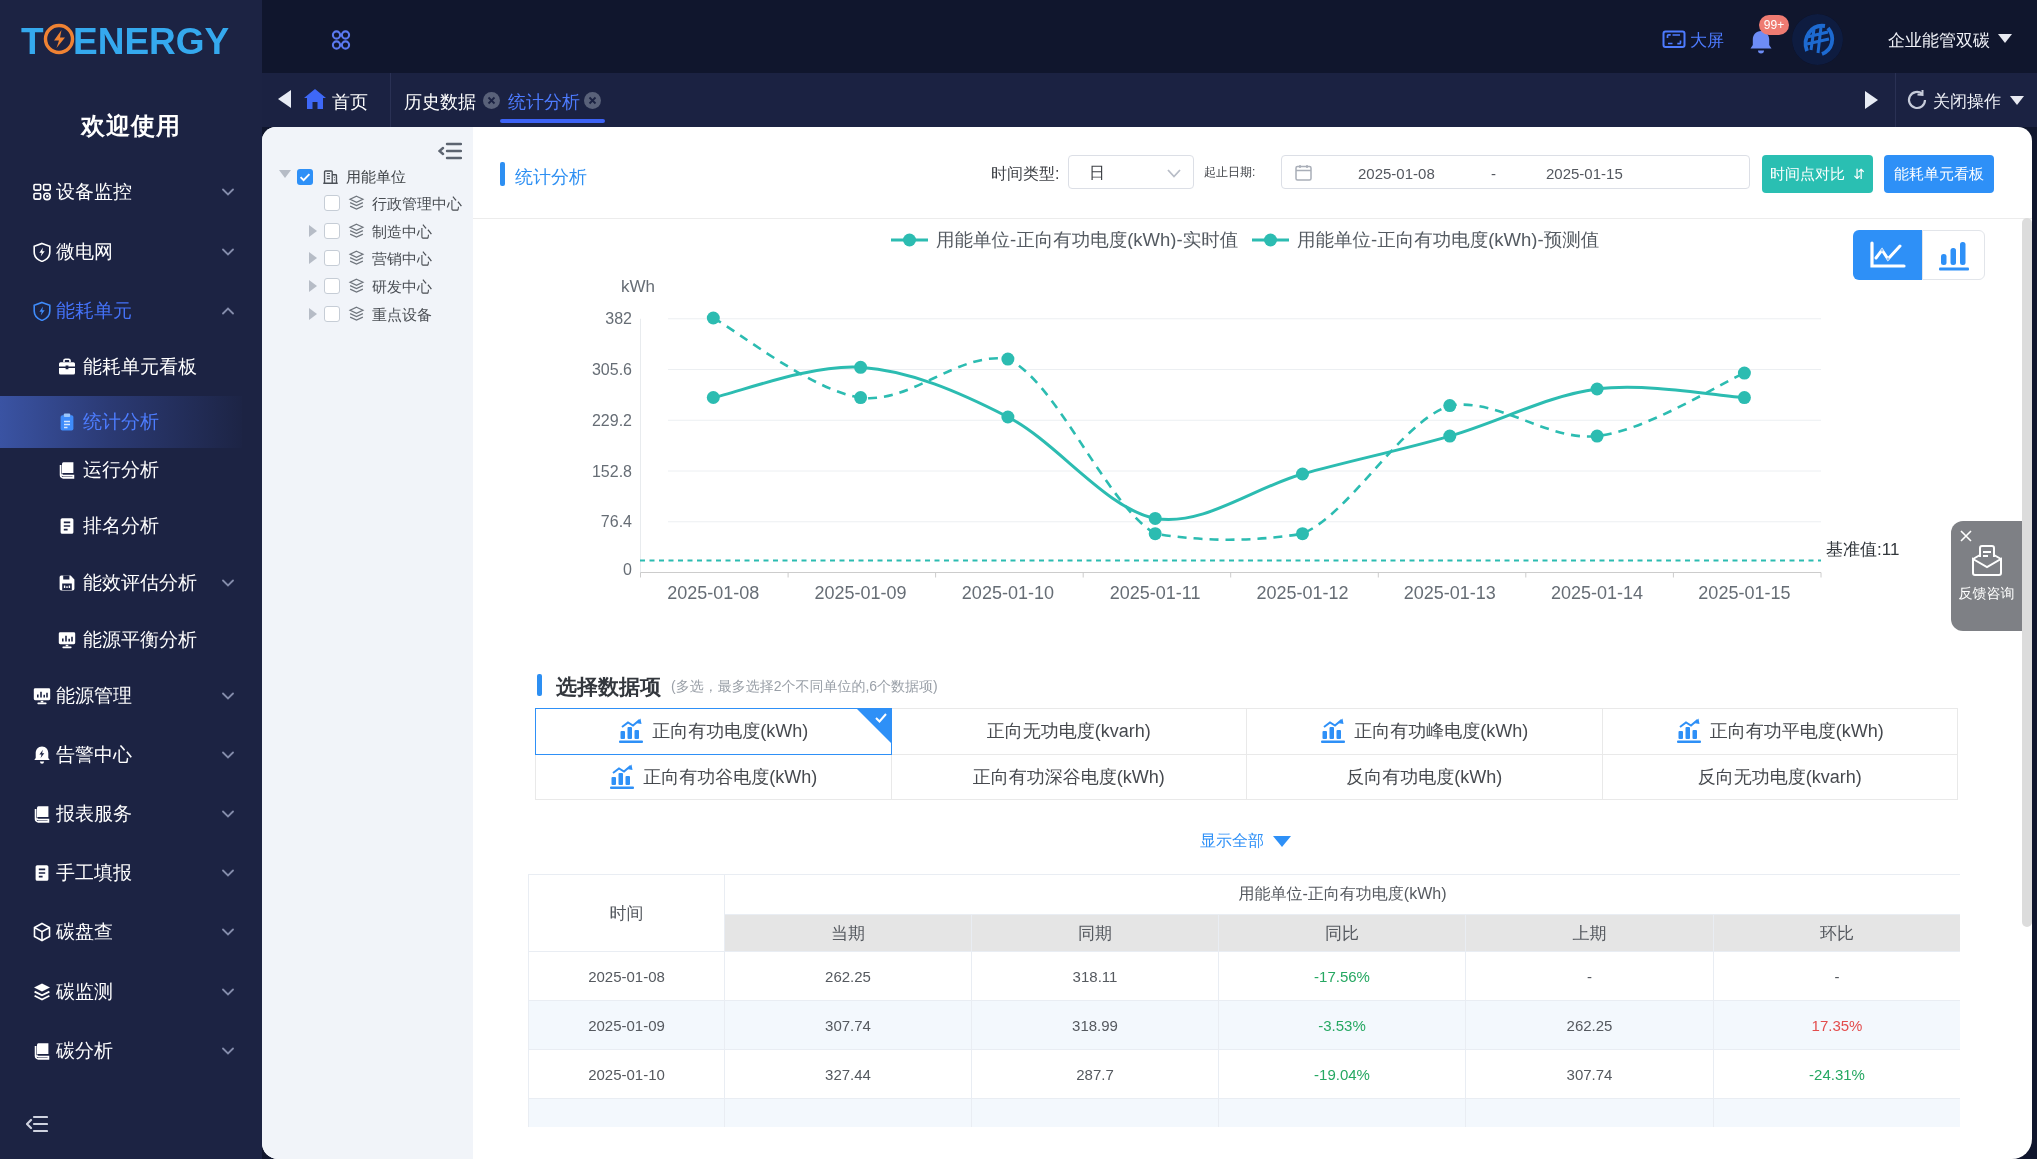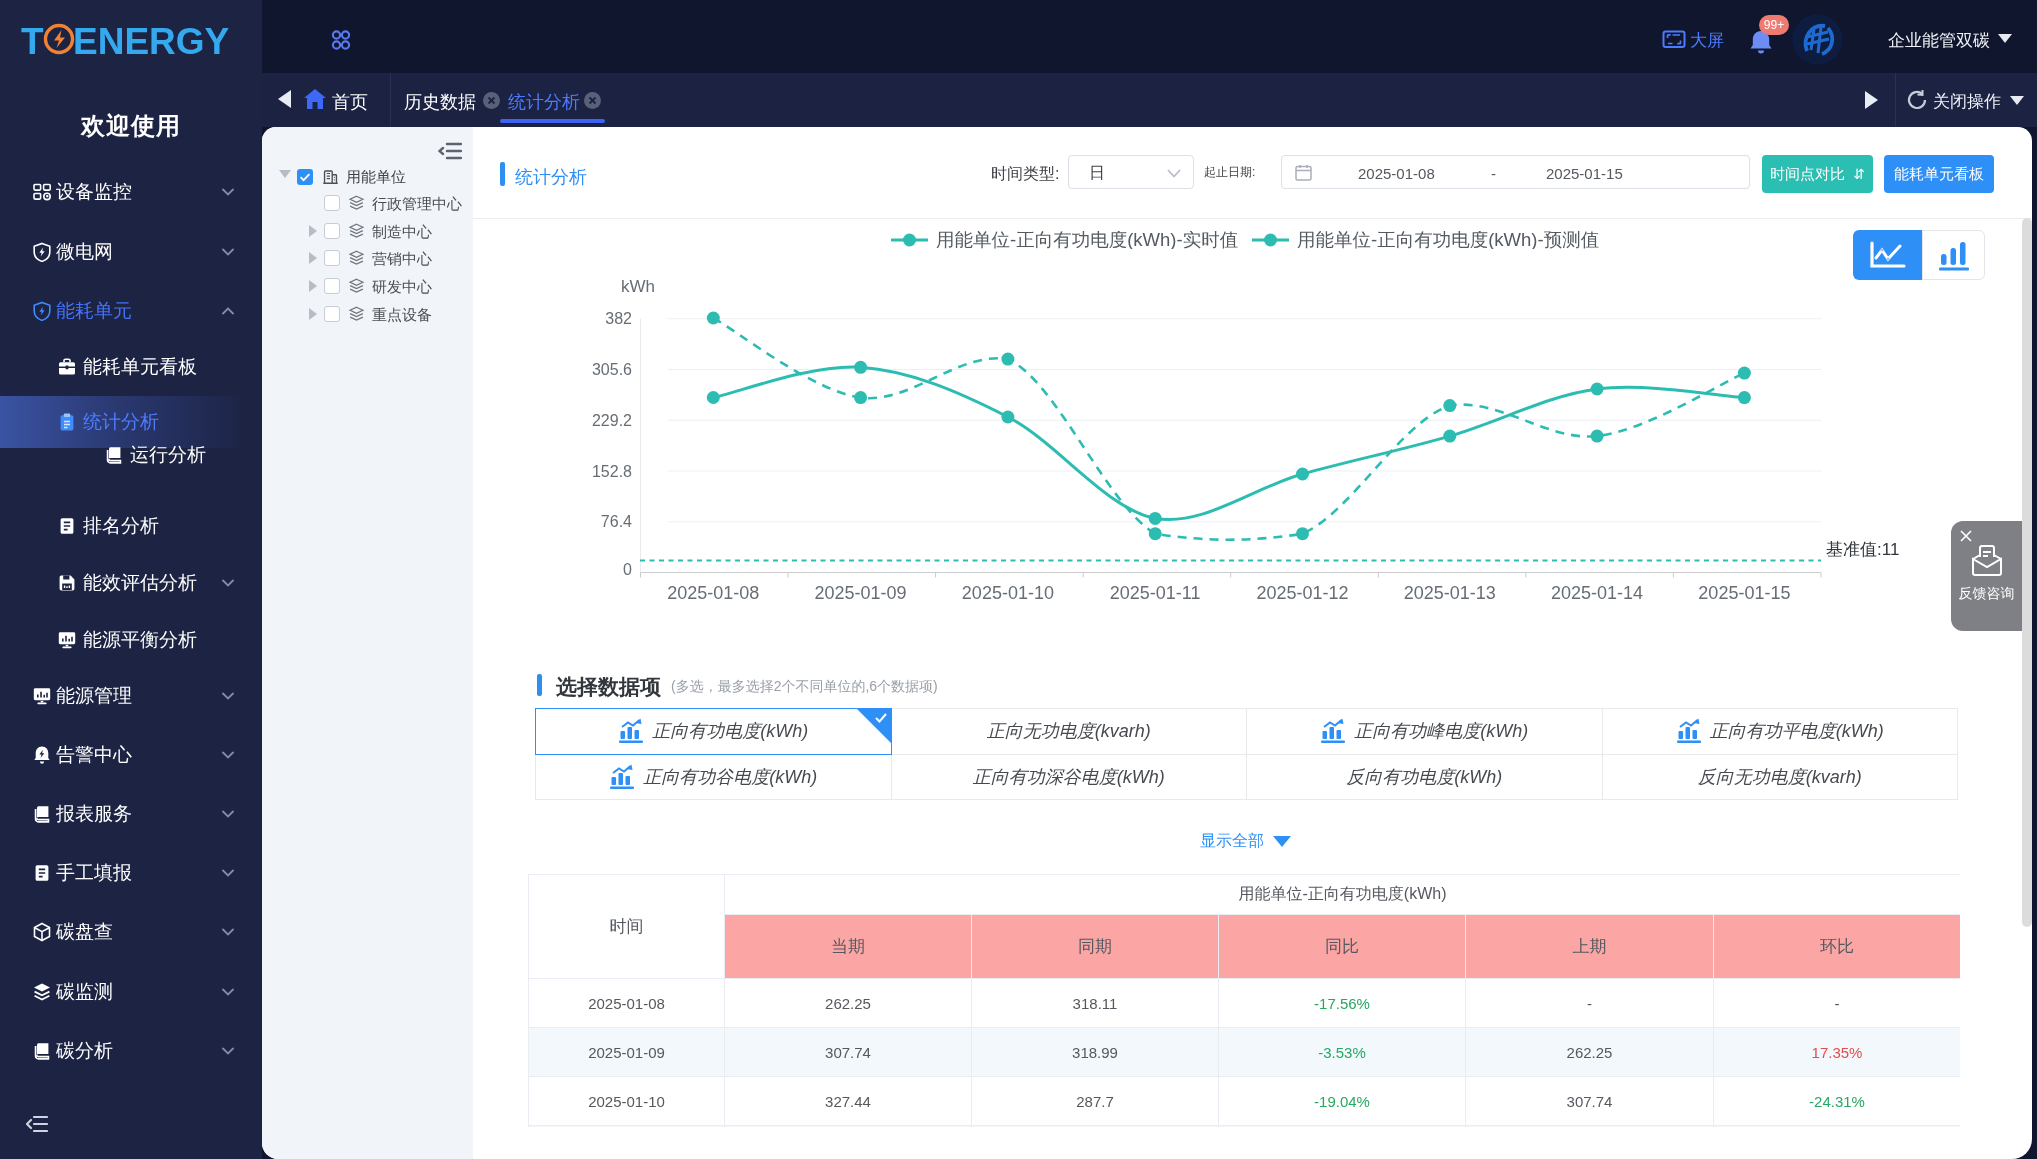--- a/index.html
+++ b/index.html
@@ -30,21 +30,21 @@
   
   .selrow { display:flex; height:45.5px; }
   .selcell { position:relative; flex:1; border:1px solid #e9e9e9; margin-left:-1px; margin-top:-1px; display:flex; align-items:center; justify-content:center; font-size:18px; color:#46494e; background:#fff; }
   .selcell .ic { width:26px; height:26px; margin-right:8px; }
   .selcell.sel { border:1px solid #2e90f7; z-index:2; }
   .corner { position:absolute; right:0; top:0; width:0; height:0; border-left:34px solid transparent; border-top:34px solid #2e90f7; }
   
   #dtable { border-collapse:collapse; width:1432px; table-layout:fixed; }
   #dtable td { border:1px solid #e9edf3; text-align:center; font-size:15px; color:#55595f;margin-top:36px; }
   #dtable tr.h1 td { height:40px; font-size:17px; color:#55595f; }
-  #dtable tr.h2 td { height:64px; background:#fca5a5; font-size:17px; color:#55595f; }
+  #dtable tr.h2 td { height:37px; background:#e5e5e5; font-size:17px; color:#55595f; }
   #dtable tr.r td { height:49px; }
   #dtable tr.alt td { background:#f3f8fd; }
   #dtable td.green { color:#26a862; } .green{}
   #dtable td.red { color:#e34d4d; } .red{}
 </style>
 </head>
 <body>
 
 <div id="sidebar">
   <div class="abs" style="left:21px; top:18px;">
@@ -153,21 +153,21 @@
         <use href="#i-case"></use>
       </svg>
       <span class="mt">能耗单元看板</span>
     </div>
   <div class="mitem sub" style="top:396px; height:52px; background:linear-gradient(90deg,#3a53a3 0%,#2b3a74 45%,rgba(32,42,80,0.15) 100%); color:#4d7dff;">
       <svg class="mi" viewBox="0 0 20 20">
         <use href="#i-clip"></use>
       </svg>
       <span class="mt">统计分析</span>
     </div>
-  <div class="mitem sub" style="top:431px;margin-left:47px;">
+  <div class="mitem sub" style="top:446px;">
       <svg class="mi" viewBox="0 0 20 20">
         <use href="#i-book"></use>
       </svg>
       <span class="mt">运行分析</span>
     </div>
   <div class="mitem sub" style="top:502px;">
       <svg class="mi" viewBox="0 0 20 20">
         <use href="#i-note"></use>
       </svg>
       <span class="mt">排名分析</span>
@@ -497,21 +497,21 @@
           <circle cx="1302.5" cy="533.7" r="6.5"></circle>
           <circle cx="1449.8" cy="405.6" r="6.5"></circle>
           <circle cx="1597.1" cy="436.1" r="6.5"></circle>
           <circle cx="1744.4" cy="373.1" r="6.5"></circle>
       </g>
     </svg>
 
     <div class="abs" style="left:64px; top:547px; width:5px; height:22px; background:#2d8ff2; border-radius:2px;"></div>
     <div class="abs" style="left:83px; top:546px; font-size:21px; color:#33373d; font-weight:bold;">选择数据项</div>
     <div class="abs" style="left:198px; top:551px; font-size:14px; color:#9aa0a8;">(多选，最多选择2个不同单位的,6个数据项)</div>
-    <div id="selgrid" class="abs" style="left:63px; top:582px; width:1422px; height:91px;font-style:italic;">
+    <div id="selgrid" class="abs" style="left:63px; top:582px; width:1422px; height:91px;">
       <div class="selrow">
         <div class="selcell sel">
             <svg class="ic" viewBox="0 0 26 26">
               <use href="#i-bars"></use>
             </svg>
             <span>正向有功电度(kWh)</span>
           <div class="corner"></div>
           <svg class="abs" style="right:3px; top:3px; width:14px; height:12px;" viewBox="0 0 14 12" fill="none" stroke="#fff" stroke-width="2">
               <path d="M2 6 L5.5 9.5 L12 2"></path>
             </svg>

